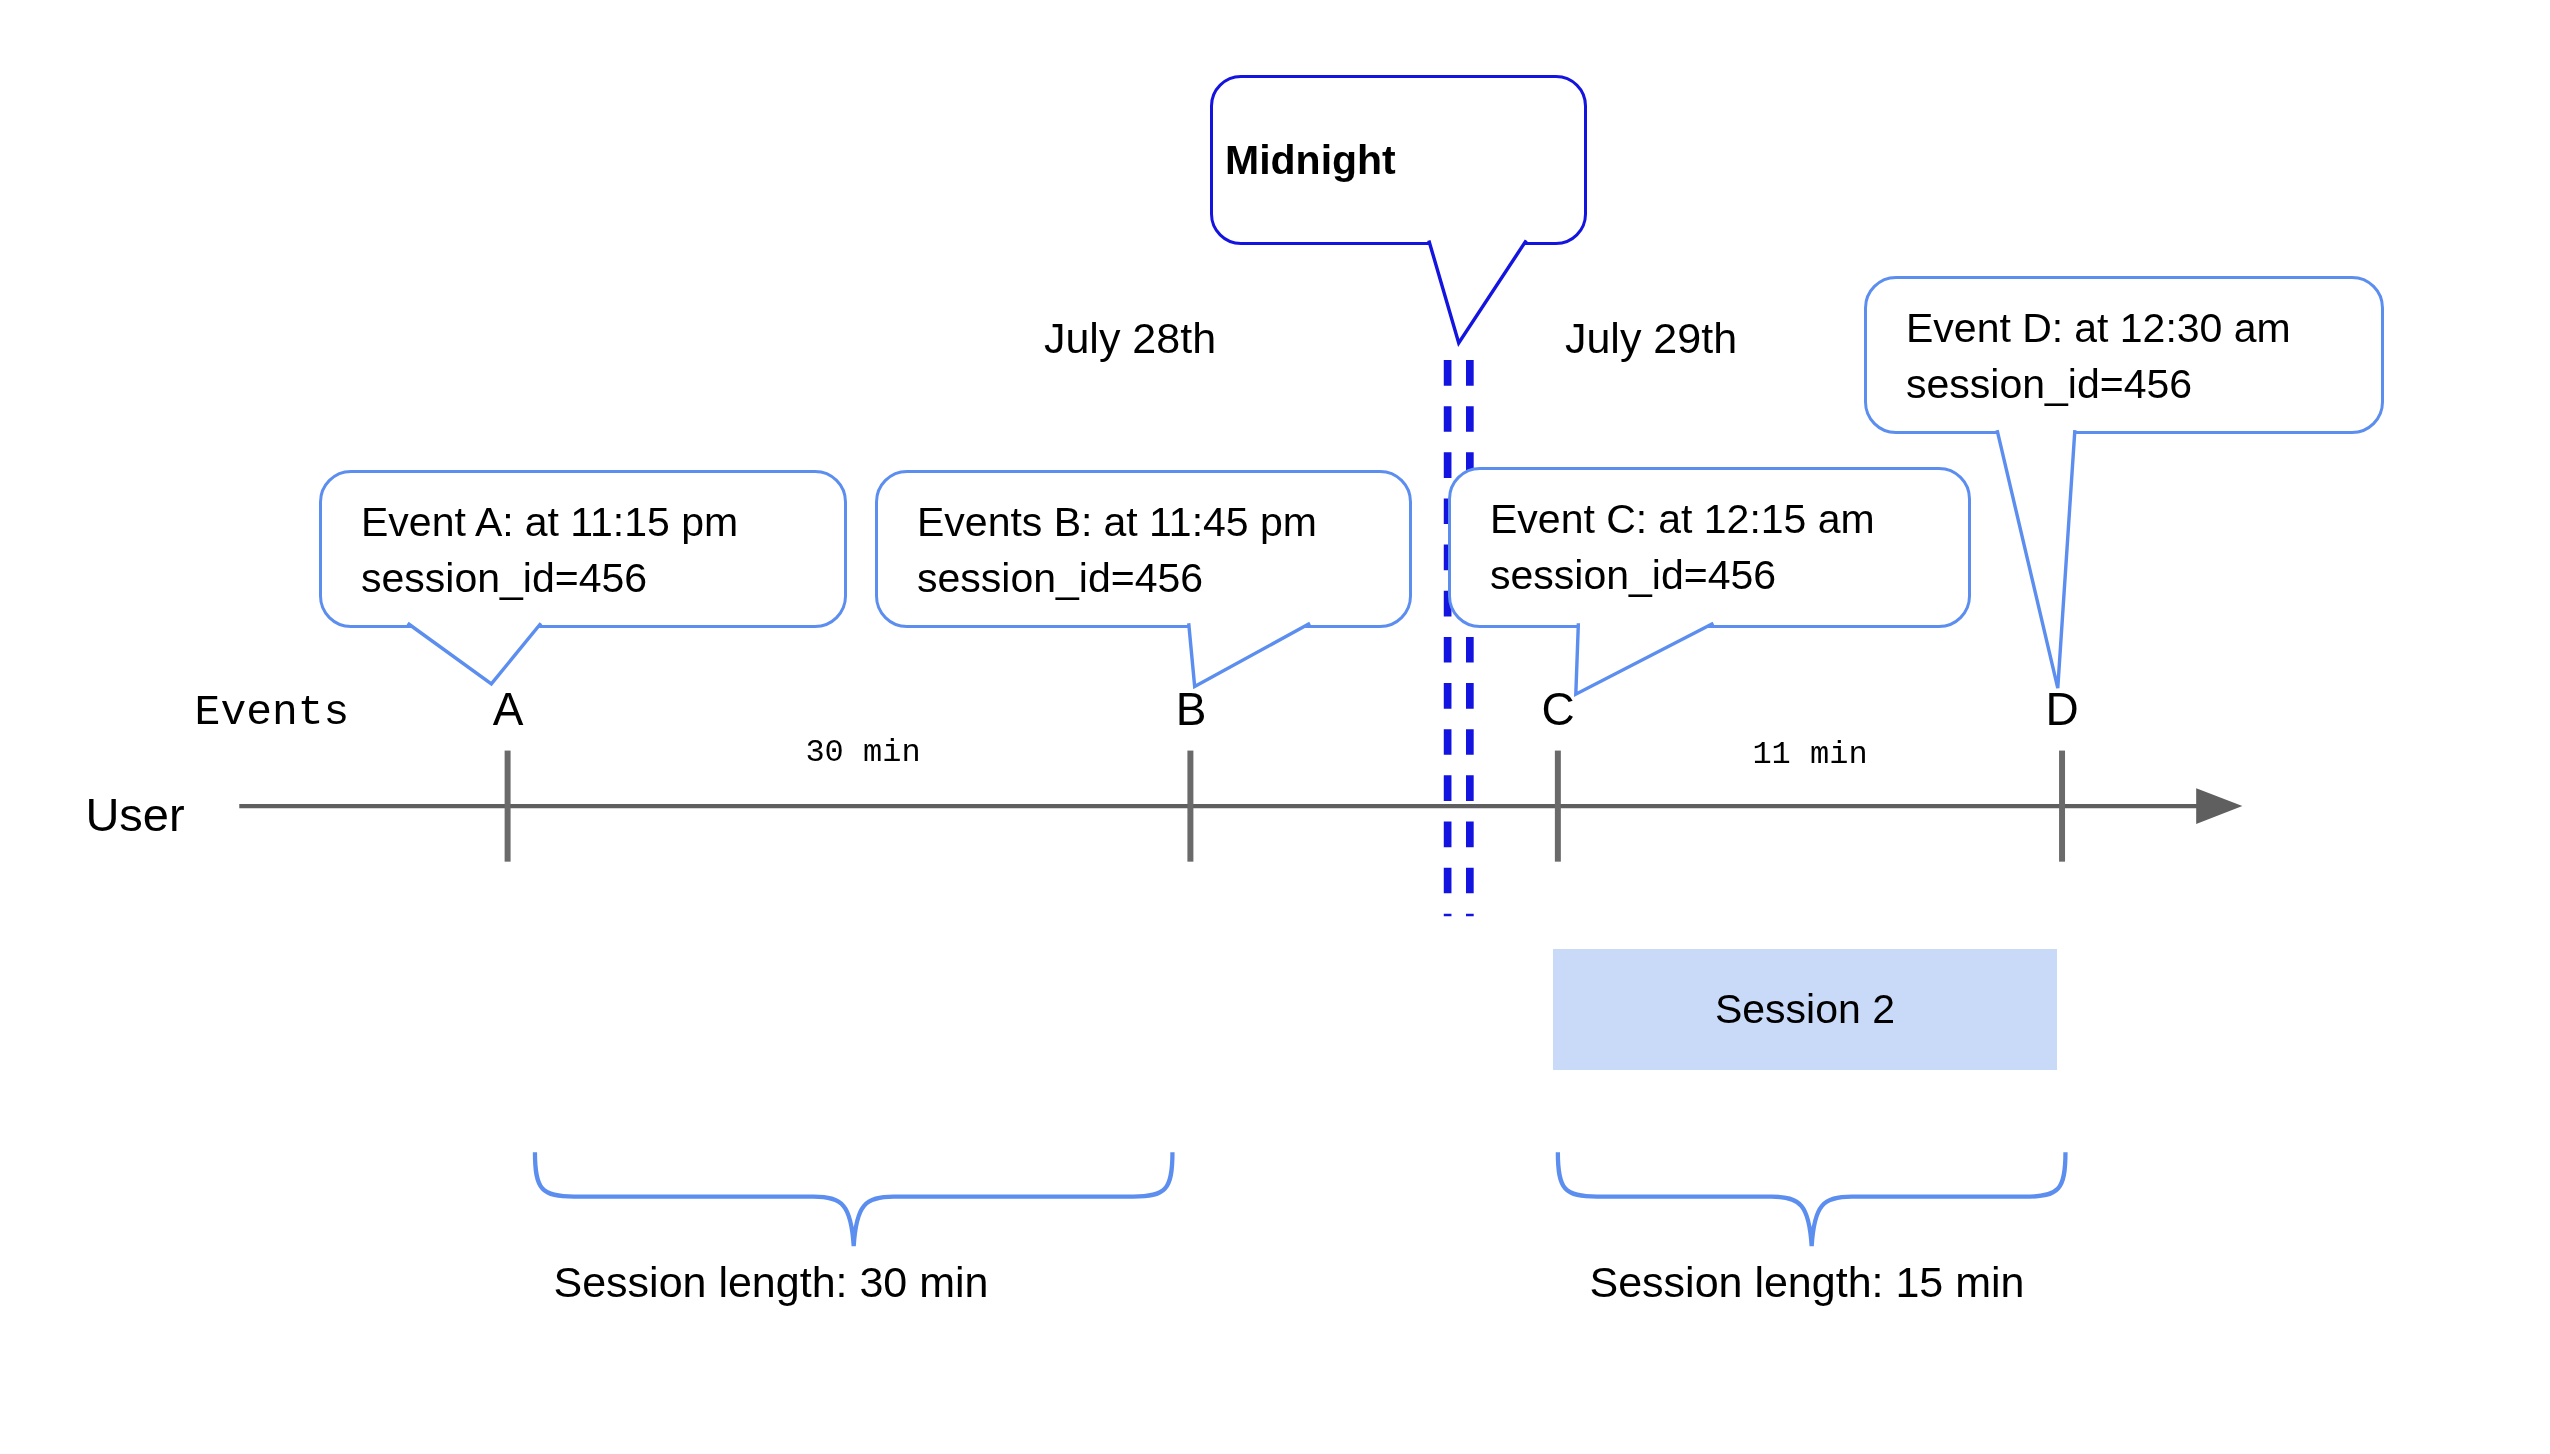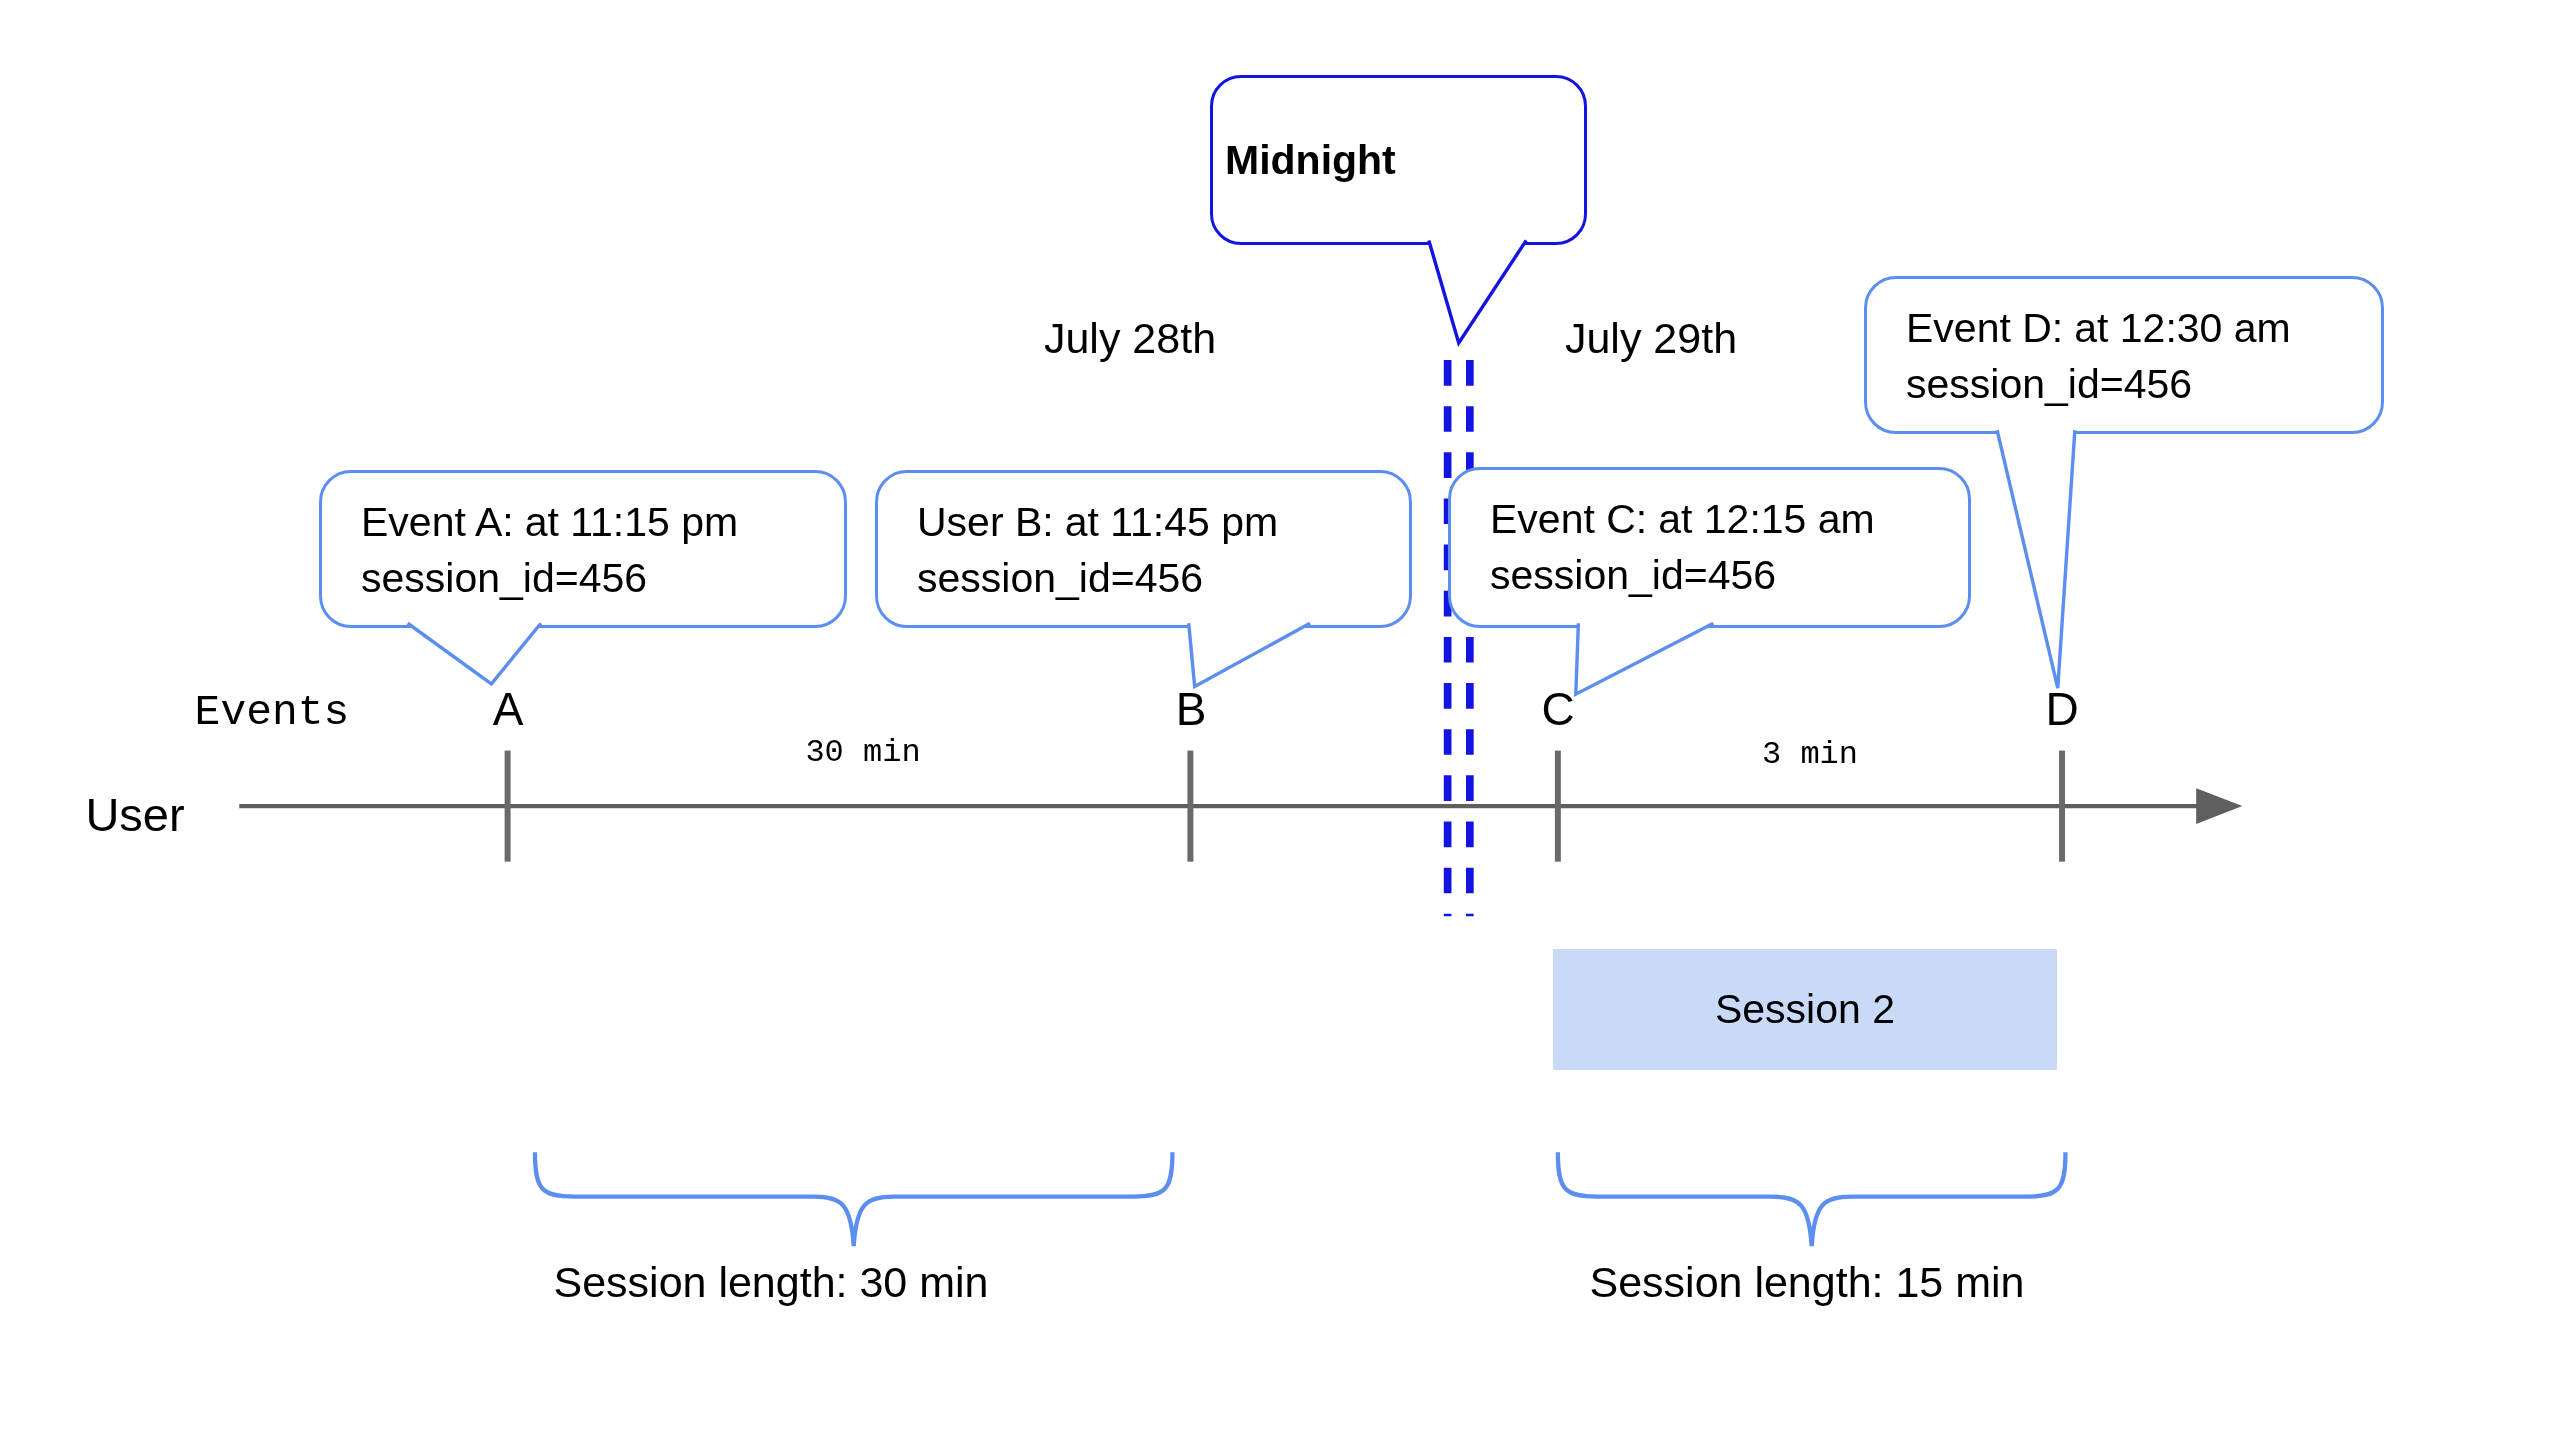--- a/index.html
+++ b/index.html
@@ -87,21 +87,21 @@
   <div class="midnight" style="left:1210px;top:75px;width:377px;height:170px;padding-left:12px;">
     <span>Midnight</span>
   </div>
 
   <div class="bubble" style="left:319px;top:470px;width:528px;height:158px;">
     <div><b>Event A:</b><span class="time">at 11:15 pm</span></div>
     <div>session_id=456</div>
   </div>
 
   <div class="bubble" style="left:875px;top:470px;width:537px;height:158px;">
-    <div><b>User B:</b><span class="time">at 11:45 pm</span></div>
+    <div><b>Events B:</b><span class="time">at 11:45 pm</span></div>
     <div>session_id=456</div>
   </div>
 
   <div class="bubble" style="left:1448px;top:467px;width:523px;height:161px;">
     <div><b>Event C:</b><span class="time">at 12:15 am</span></div>
     <div>session_id=456</div>
   </div>
 
   <div class="bubble" style="left:1864px;top:276px;width:520px;height:158px;">
     <div><b>Event D:</b><span class="time">at 12:30 am</span></div>
@@ -121,19 +121,19 @@
 
   <div class="lbl events-label" style="left:272px;top:712px;font-family:Liberation Mono, monospace;">Events</div>
   <div class="lbl user-label" style="left:135px;top:814px;">User</div>
 
   <div class="lbl tick-label" style="left:508px;top:709px;">A</div>
   <div class="lbl tick-label" style="left:1191px;top:709px;">B</div>
   <div class="lbl tick-label" style="left:1558px;top:709px;">C</div>
   <div class="lbl tick-label" style="left:2062px;top:709px;">D</div>
 
   <div class="lbl interval-label" style="left:863px;top:752px;">30 min</div>
-  <div class="lbl interval-label" style="left:1810px;top:754px;">3 min</div>
+  <div class="lbl interval-label" style="left:1810px;top:754px;">11 min</div>
 
   <div class="lbl length-label" style="left:771px;top:1282px;">Session length: 30 min</div>
   <div class="lbl length-label" style="left:1807px;top:1282px;">Session length: 15 min</div>
 
 </div>
 
 
 </body></html>

